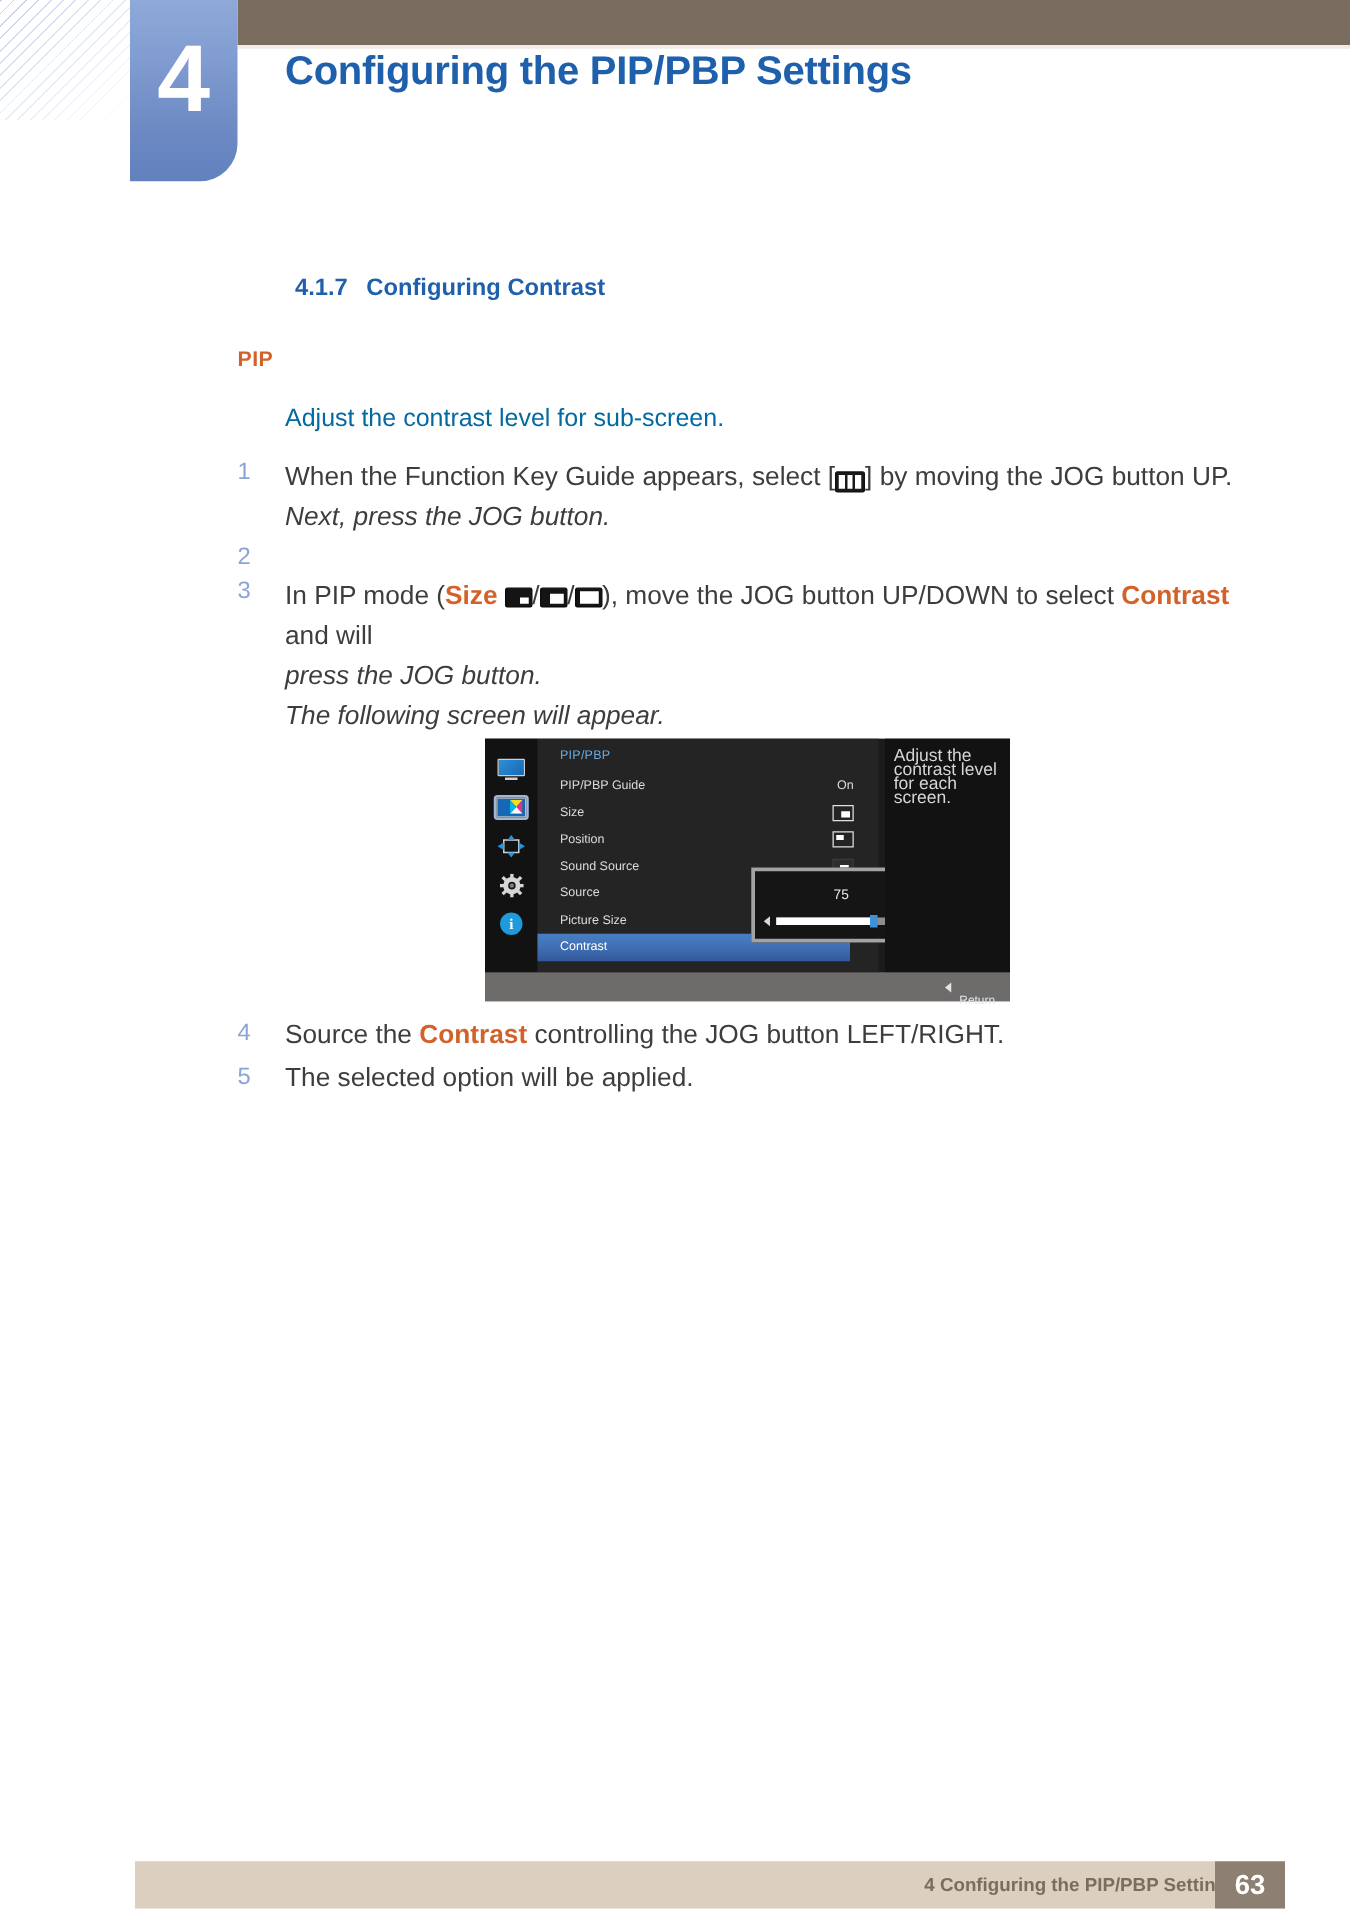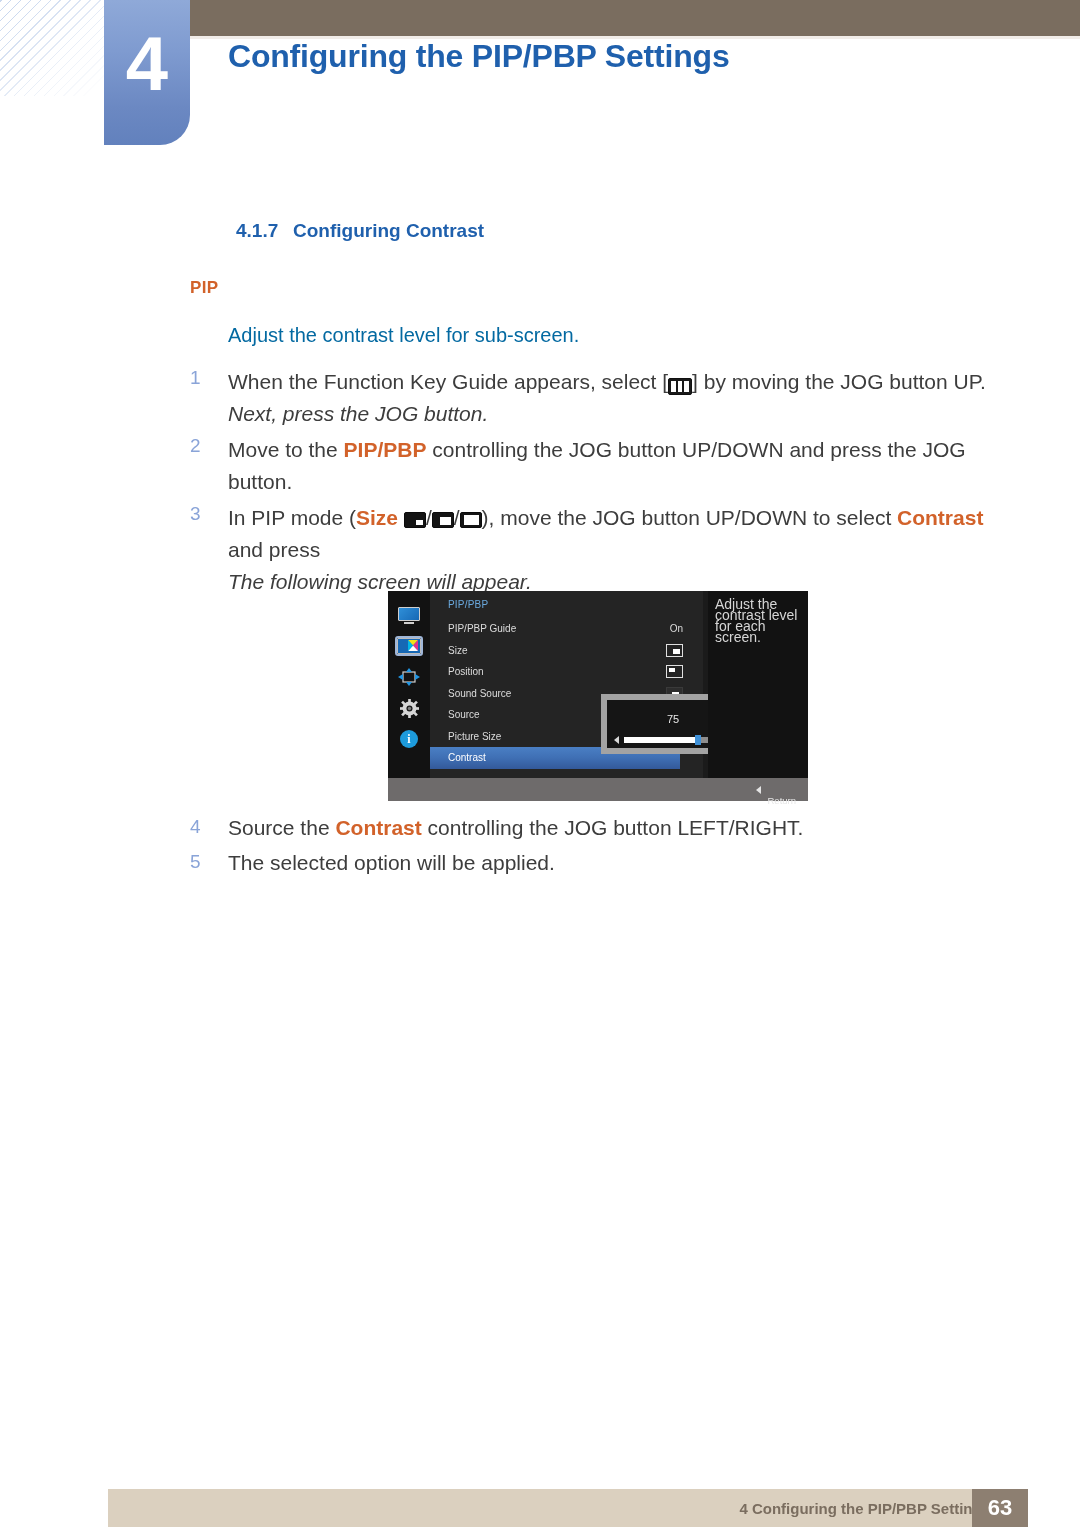--- a/index.html
+++ b/index.html
@@ -324,21 +324,21 @@
   .val-ico.size i     { right: 2px; bottom: 2px; width: 7px; height: 5px; }
   .val-ico.position i { left: 2px;  top: 2px;    width: 6px; height: 4px; }
   .val-ico.sound i    { right: 3px; bottom: 3px; width: 7px; height: 4px; }
 
   
   .osd-slider {
     position: absolute;
     left: 171px; top: 103px;
     width: 144px; height: 60px;
     background: #151515;
-    border: 6px solid #a3a3a3;
+    border: 3px solid #a3a3a3;
     box-sizing: border-box;
   }
   .slider-value {
     text-align: center;
     font-size: 11px;
     color: #e8e8e8;
     margin-top: 13px;
   }
   .slider-track-wrap {
     display: flex;
@@ -463,29 +463,27 @@
           <i></i>
           <i></i>
           <i></i>
         </span><span>] by moving the JOG button UP.</span>
       <span class="cont">Next, press the JOG button.</span>
     </div>
   </div>
 
   <div class="step">
     <div class="step-num">2</div>
-    <div class="step-body">
-      <span>Move to the </span><span class="kw">PIP/PBP</span><span> controlling the JOG button UP/DOWN and press the JOG button.</span>
-    </div>
   </div>
 
   <div class="step">
     <div class="step-num">3</div>
     <div class="step-body">
-      <span>In PIP mode (</span><span class="kw">Size</span>&nbsp;<span class="ico ico-size s1"><i></i></span><span>/</span><span class="ico ico-size s2"><i></i></span><span>/</span><span class="ico ico-size s3"><i></i></span><span>), move the JOG button UP/DOWN to select </span><span class="kw">Contrast</span><span> and press</span>
+      <span>In PIP mode (</span><span class="kw">Size</span>&nbsp;<span class="ico ico-size s1"><i></i></span><span>/</span><span class="ico ico-size s2"><i></i></span><span>/</span><span class="ico ico-size s3"><i></i></span><span>), move the JOG button UP/DOWN to select </span><span class="kw">Contrast</span><span> and will</span>
+      <span class="cont">press the JOG button.</span>
       <span class="cont">The following screen will appear.</span>
     </div>
   </div>
 
 </div>
 
 <div class="osd">
   <div class="osd-main">
 
     <div class="osd-sidebar">

